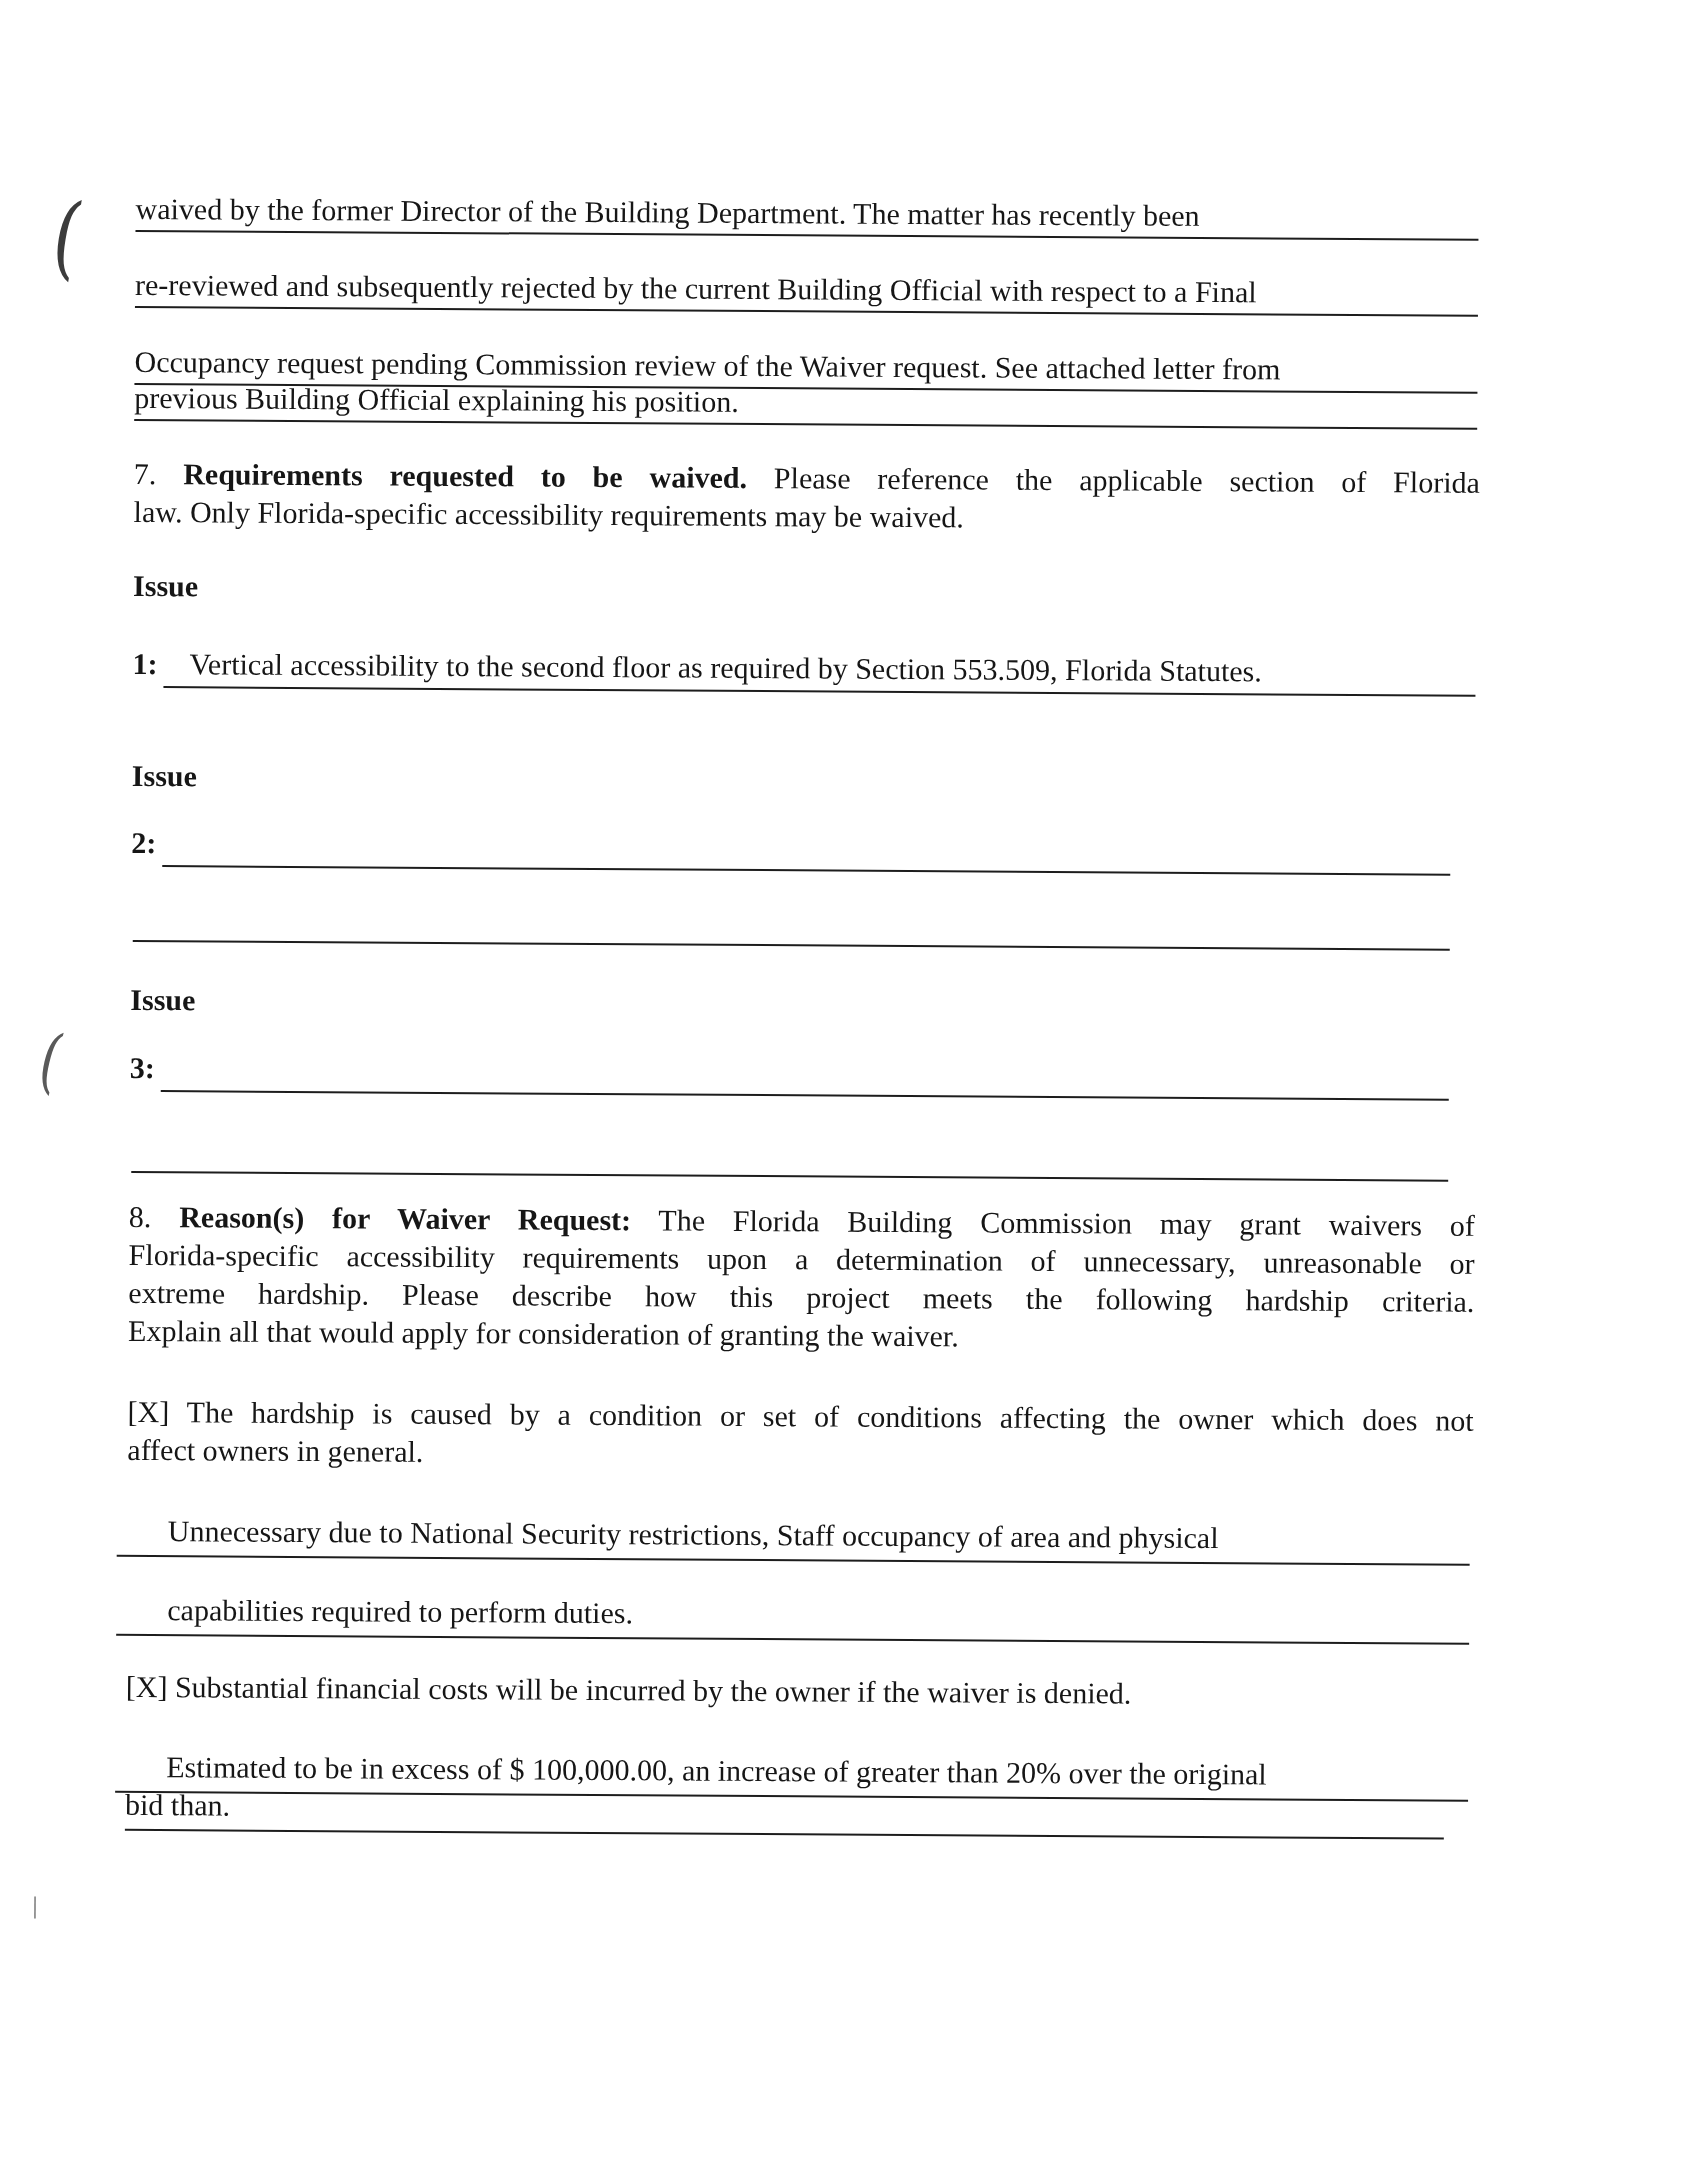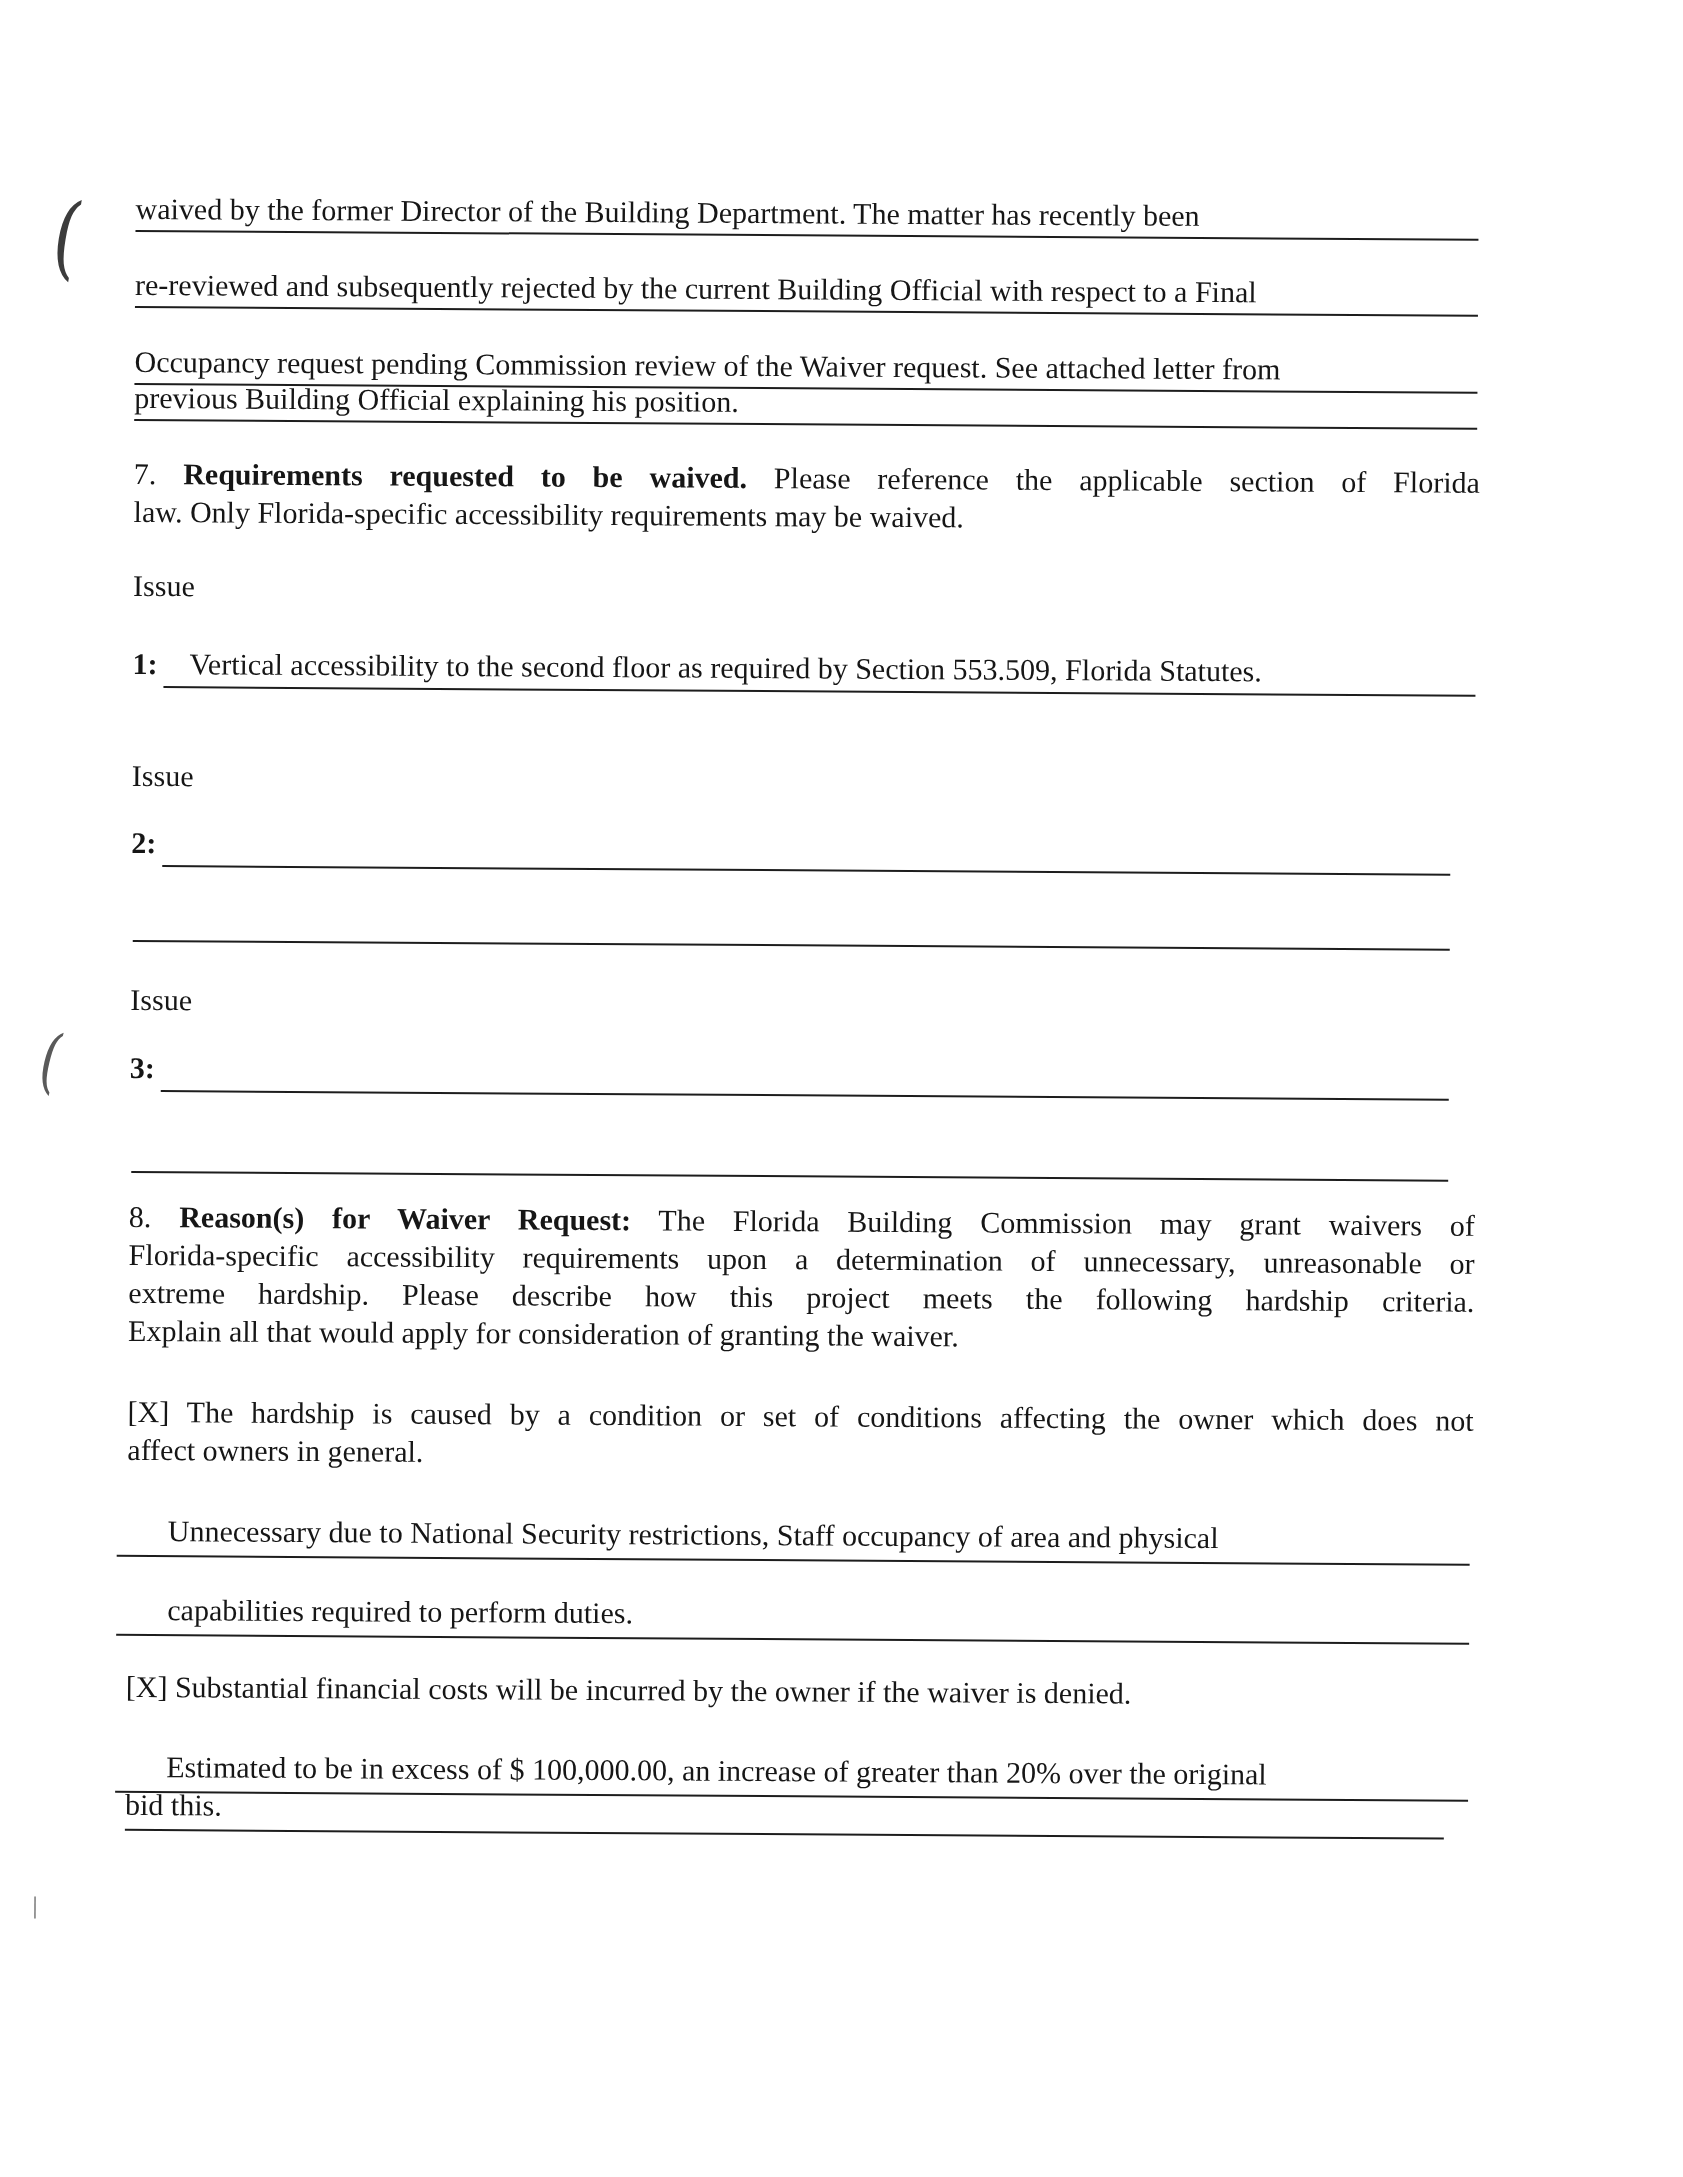--- a/index.html
+++ b/index.html
@@ -18,21 +18,21 @@
   .cline{
     position:absolute;left:137px;width:1343px;
     font-size:30px;line-height:34px;height:38px;
     border-bottom:2px solid #1d1d1d;
     white-space:nowrap;
   }
   
   .para{position:absolute;left:137px;width:1346px;font-size:30px;}
   .pline{line-height:38px;}
   .j{text-align:justify;text-align-last:justify;}
-  .issue-label{position:absolute;left:137px;font-size:30px;line-height:36px;font-weight:normal;}
+  .issue-label{position:absolute;left:137px;font-size:30px;line-height:36px;font-weight:bold;}
   .issue-row{position:absolute;left:137px;display:flex;font-size:30px;line-height:36px;}
   .issue-num{font-weight:bold;flex:0 0 auto;padding-right:6px;}
   .issue-val{flex:1 1 auto;border-bottom:2px solid #1d1d1d;padding-left:26px;height:40px;white-space:nowrap;}
   .w-full{width:1343px;}
   .w-short{width:1319px;}
   .rule{position:absolute;height:2px;background:#1d1d1d;}
   
   .resp{
     position:absolute;left:127px;width:1353px;
     font-size:30px;line-height:36px;height:42px;
@@ -97,17 +97,17 @@
       <div class="pline j"><span>[X]</span> <span>The hardship is caused by a condition or set of conditions affecting the owner which does not</span></div>
       <div class="pline">affect owners in general.</div>
     </div>
     <div class="resp" style="top:1512px"><span class="resp-indent">Unnecessary due to National Security restrictions, Staff occupancy of area and physical</span></div>
     <div class="resp" style="top:1591px"><span class="resp-indent">capabilities required to perform duties.</span></div>
 
     <div class="para" style="top:1667px">
       <div class="pline"><span>[X]</span> <span>Substantial financial costs will be incurred by the owner if the waiver is denied.</span></div>
     </div>
     <div class="resp" style="top:1748px"><span class="resp-indent">Estimated to be in excess of $ 100,000.00, an increase of greater than 20% over the original</span></div>
-    <div class="resp resp-left" style="top:1786px"><span>bid this.</span></div>
+    <div class="resp resp-left" style="top:1786px"><span>bid than.</span></div>
 
   </div>
 </div>
 
 
 </body></html>

